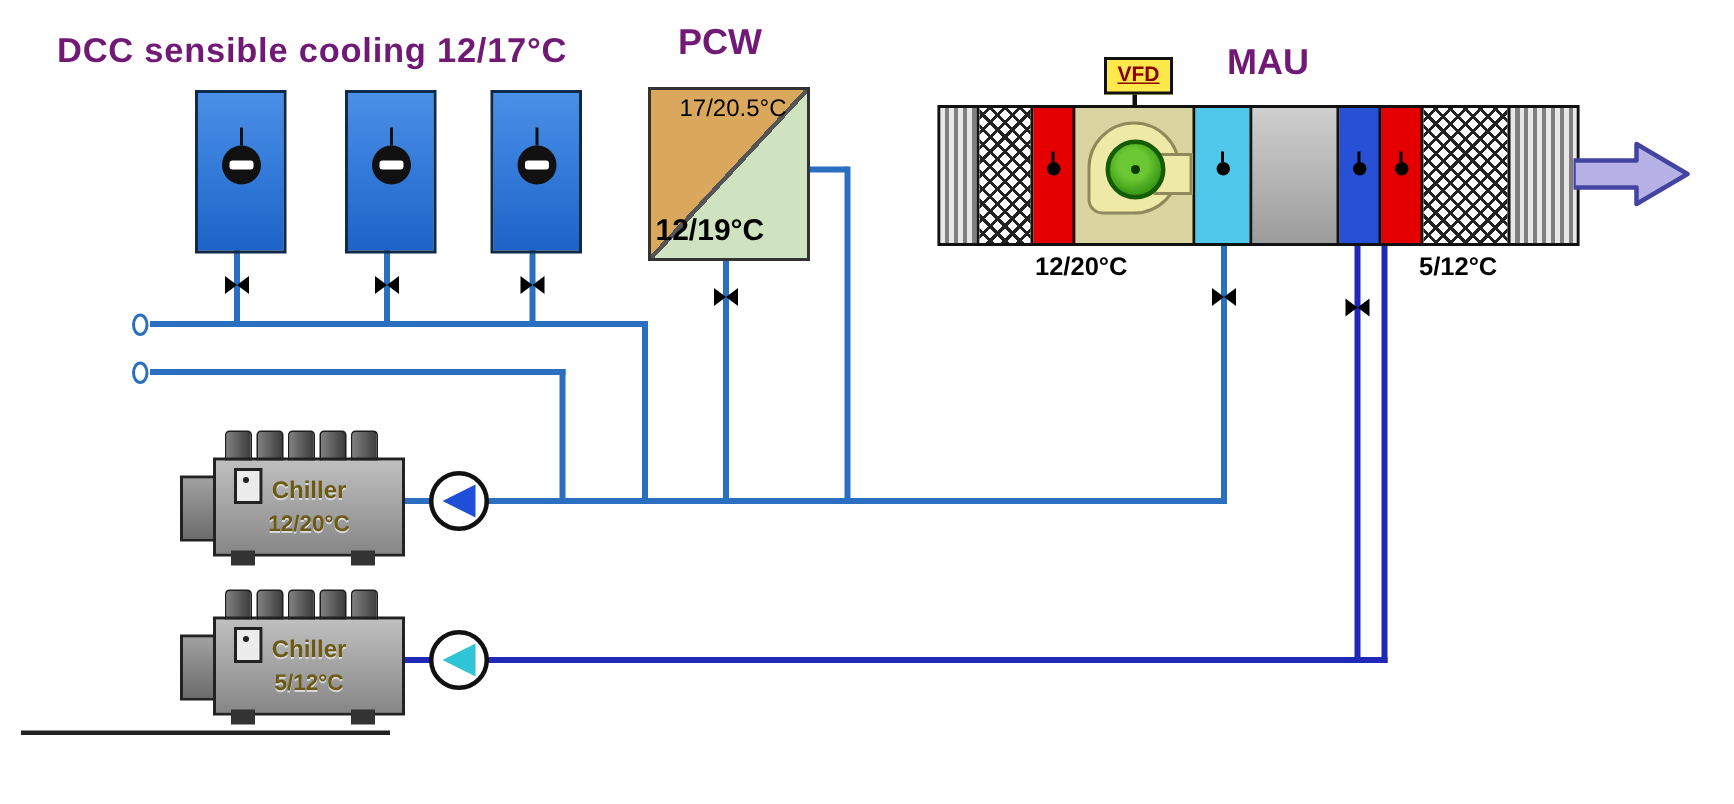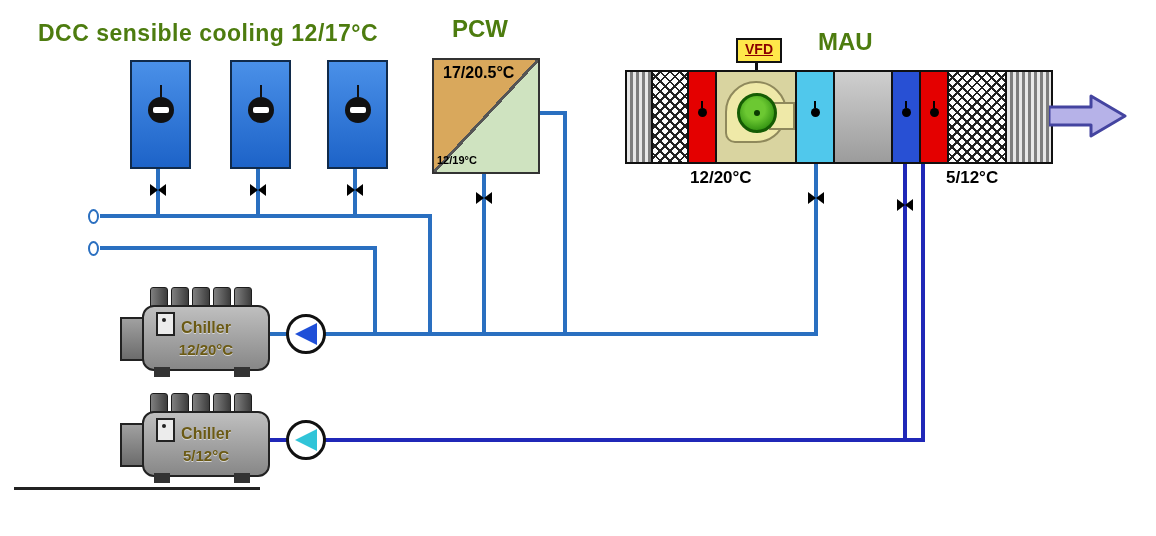--- a/index.html
+++ b/index.html
@@ -1,20 +1,20 @@
 <!DOCTYPE html>
 <html><head>
 <meta charset="utf-8">
 <style>
   html,body{margin:0;padding:0;background:#fff;}
   .canvas{
     position:relative;width:1156px;height:536px;background:#ffffff;
     font-family:"Liberation Sans",sans-serif;overflow:hidden;
   }
-  .title{position:absolute;font-weight:bold;color:#4d7c0f;white-space:nowrap;}
+  .title{position:absolute;font-weight:bold;color:#701a75;white-space:nowrap;}
   .dcc-title{left:38px;top:20px;font-size:23px;letter-spacing:.5px;}
   .pcw-label{left:452px;top:15px;font-size:24px;}
   .mau-label{left:818px;top:28px;font-size:24px;}
   .temp-label{position:absolute;font-weight:bold;font-size:17px;color:#000;white-space:nowrap;}
 
   
   .pipe{position:absolute;background:#2a6fc0;}
   .pipe.dark{background:#2028b8;}
   .floor-line{position:absolute;background:#222;}
   .port{position:absolute;width:7px;height:11px;border:2px solid #2a6fc0;border-radius:50%;background:#fff;}
@@ -30,22 +30,22 @@
   .damper::before{content:"";position:absolute;left:50%;top:-12px;width:2px;height:12px;background:#111;transform:translateX(-50%);}
   .damper .slot{position:absolute;left:5px;top:10px;width:16px;height:6px;background:#fff;border-radius:2px;}
 
   
   .pcw-box{
     position:absolute;left:432px;top:58px;width:104px;height:112px;border:2px solid #333;
     background:
       linear-gradient(to bottom right, transparent 0 calc(50% - 1.5px), #555 calc(50% - 1.5px) calc(50% + 1.5px), transparent calc(50% + 1.5px)),
       linear-gradient(to bottom right, #d9a85c 0 50%, #cfe3c0 50% 100%);
   }
-  .pcw-top{position:absolute;left:9px;top:4px;font-weight:bold;font-size:16px;color:#000;}
-  .pcw-bottom{position:absolute;left:3px;bottom:6px;font-weight:bold;font-size:11px;color:#000;}
+  .pcw-top{position:absolute;left:19px;top:4px;font-weight:normal;font-size:16px;color:#000;}
+  .pcw-bottom{position:absolute;left:3px;bottom:6px;font-weight:bold;font-size:20px;color:#000;}
 
   
   .mau{position:absolute;left:625px;top:70px;width:424px;height:90px;border:2px solid #111;display:flex;background:#bbb;}
   .seg{height:100%;border-right:2px solid #111;box-sizing:border-box;position:relative;flex:0 0 auto;}
   .seg.last{border-right:none;flex:1 1 auto;}
   .s-stripes{background:repeating-linear-gradient(90deg,#e8e8e8 0 3px,#7f7f7f 3px 6px);}
   .s-hatch{background-color:#fdfdfd;background-image:
       repeating-linear-gradient(45deg,transparent 0 5px,#222 5px 7px),
       repeating-linear-gradient(-45deg,transparent 0 5px,#222 5px 7px);}
   .s-red{background:#e40000;}
@@ -62,21 +62,21 @@
   .vfd-box{position:absolute;left:736px;top:38px;width:42px;height:21px;background:#ffe84a;border:2px solid #111;
     font-weight:bold;font-size:14px;color:#8a0000;text-align:center;line-height:19px;text-decoration:underline;}
   .vfd-line{position:absolute;left:755px;top:59px;width:3px;height:44px;background:#111;}
   .arrow-out{position:absolute;left:1049px;top:93px;}
 
   
   .chiller{position:absolute;width:148px;height:96px;}
   .ch-slabs{position:absolute;left:30px;top:0;width:102px;height:22px;display:flex;gap:3px;}
   .ch-slabs span{flex:1;background:linear-gradient(90deg,#808080,#3d3d3d);border:1px solid #1d1d1d;border-radius:3px 3px 0 0;}
   .ch-stub{position:absolute;left:0;top:30px;width:26px;height:40px;background:linear-gradient(#a0a0a0,#6c6c6c);border:2px solid #222;}
-  .ch-body{position:absolute;left:22px;top:18px;width:124px;height:62px;background:linear-gradient(#bfbfbf,#878787);border:2px solid #222;border-radius:12px;}
+  .ch-body{position:absolute;left:22px;top:18px;width:124px;height:62px;background:linear-gradient(#bfbfbf,#878787);border:2px solid #222;border-radius:0;}
   .ch-panel{position:absolute;left:12px;top:5px;width:15px;height:20px;background:#ececec;border:2px solid #222;}
   .ch-panel::after{content:"";position:absolute;left:4px;top:4px;width:4px;height:4px;background:#222;border-radius:50%;}
   .ch-name{position:absolute;left:0;right:0;top:12px;text-align:center;font-weight:bold;font-size:16px;color:#6b5a14;text-shadow:0 1px 0 #d8d8d8;}
   .ch-temp{position:absolute;left:0;right:0;top:34px;text-align:center;font-weight:bold;font-size:15px;color:#6b5a14;text-shadow:0 1px 0 #d8d8d8;}
   .ch-foot{position:absolute;top:80px;width:16px;height:10px;background:#333;}
   .ch-foot.f1{left:34px;}
   .ch-foot.f2{left:114px;}
 
   
   .pump{position:absolute;width:40px;height:40px;border-radius:50%;background:#fff;border:3px solid #111;box-sizing:border-box;}

